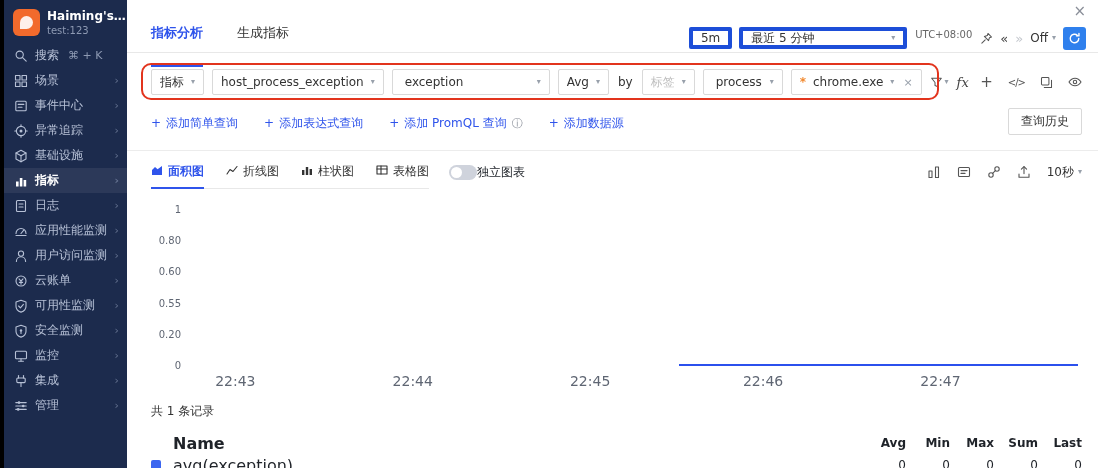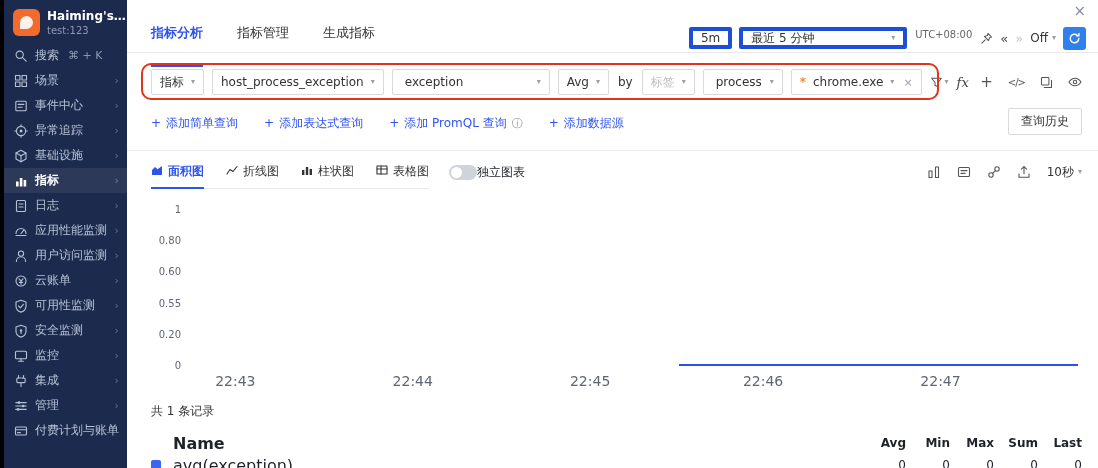--- a/index.html
+++ b/index.html
@@ -290,42 +290,29 @@
             <line x1="1.8" y1="7" x2="12.2" y2="7"></line>
             <circle class="f" cx="9.2" cy="7" r="1.3"></circle>
             <line x1="1.8" y1="10.4" x2="12.2" y2="10.4"></line>
             <circle class="f" cx="4.2" cy="10.4" r="1.3"></circle>
           </svg>
         </span>
       <span class="nav-label">管理</span>
       <span class="nav-chevron">›</span>
     </div>
 
-    <div class="nav-item">
-      <span class="nav-icon">
-          <svg width="14" height="14" viewBox="0 0 14 14">
-            <rect x="1.5" y="3" width="11" height="8" rx="1"></rect>
-            <line x1="1.5" y1="5.8" x2="12.5" y2="5.8"></line>
-            <line x1="3.6" y1="8.6" x2="6.4" y2="8.6"></line>
-          </svg>
-        </span>
-      <span class="nav-label">付费计划与账单</span>
-    </div>
   </div>
 
   <div class="main">
     <span class="close-x">×</span>
 
     <div class="topbar">
       <div class="tabs">
         <div class="tab active">
             <span>指标分析</span>
-          </div>
-        <div class="tab">
-            <span>指标管理</span>
           </div>
         <div class="tab">
             <span>生成指标</span>
           </div>
       </div>
       <div class="time-controls">
         <span class="tbox">
             <span>5m</span>
           </span>
         <span class="tbox range">

